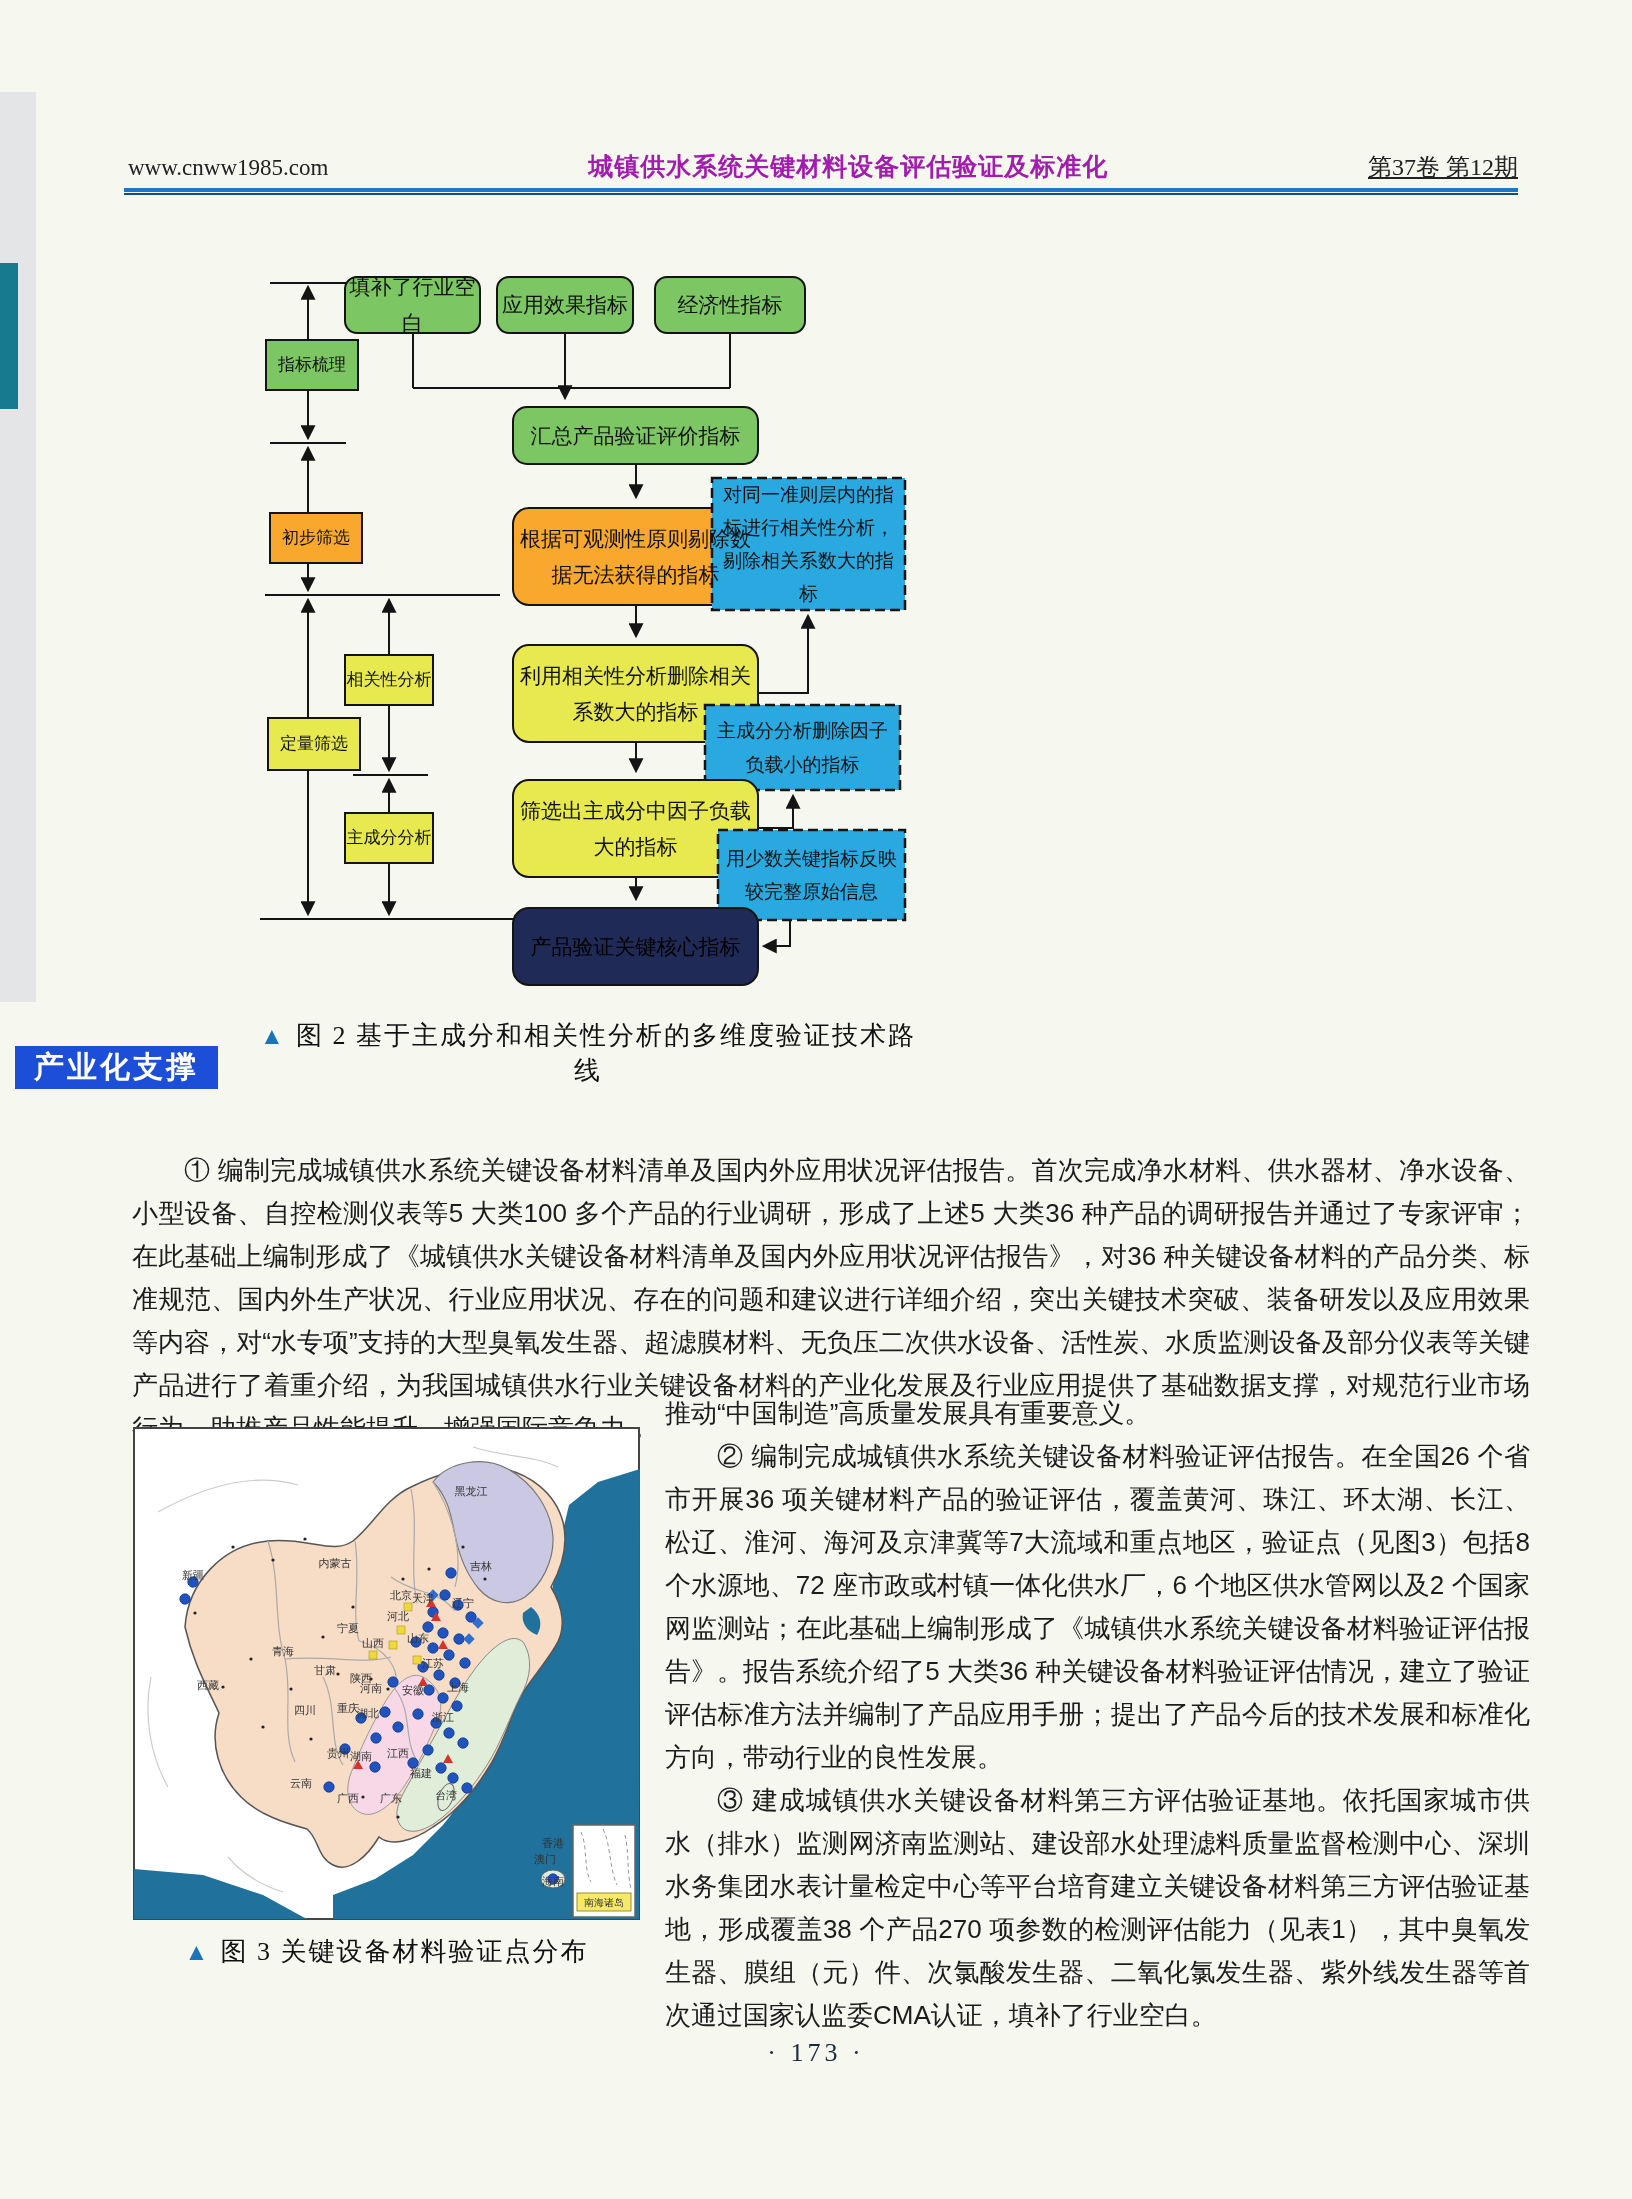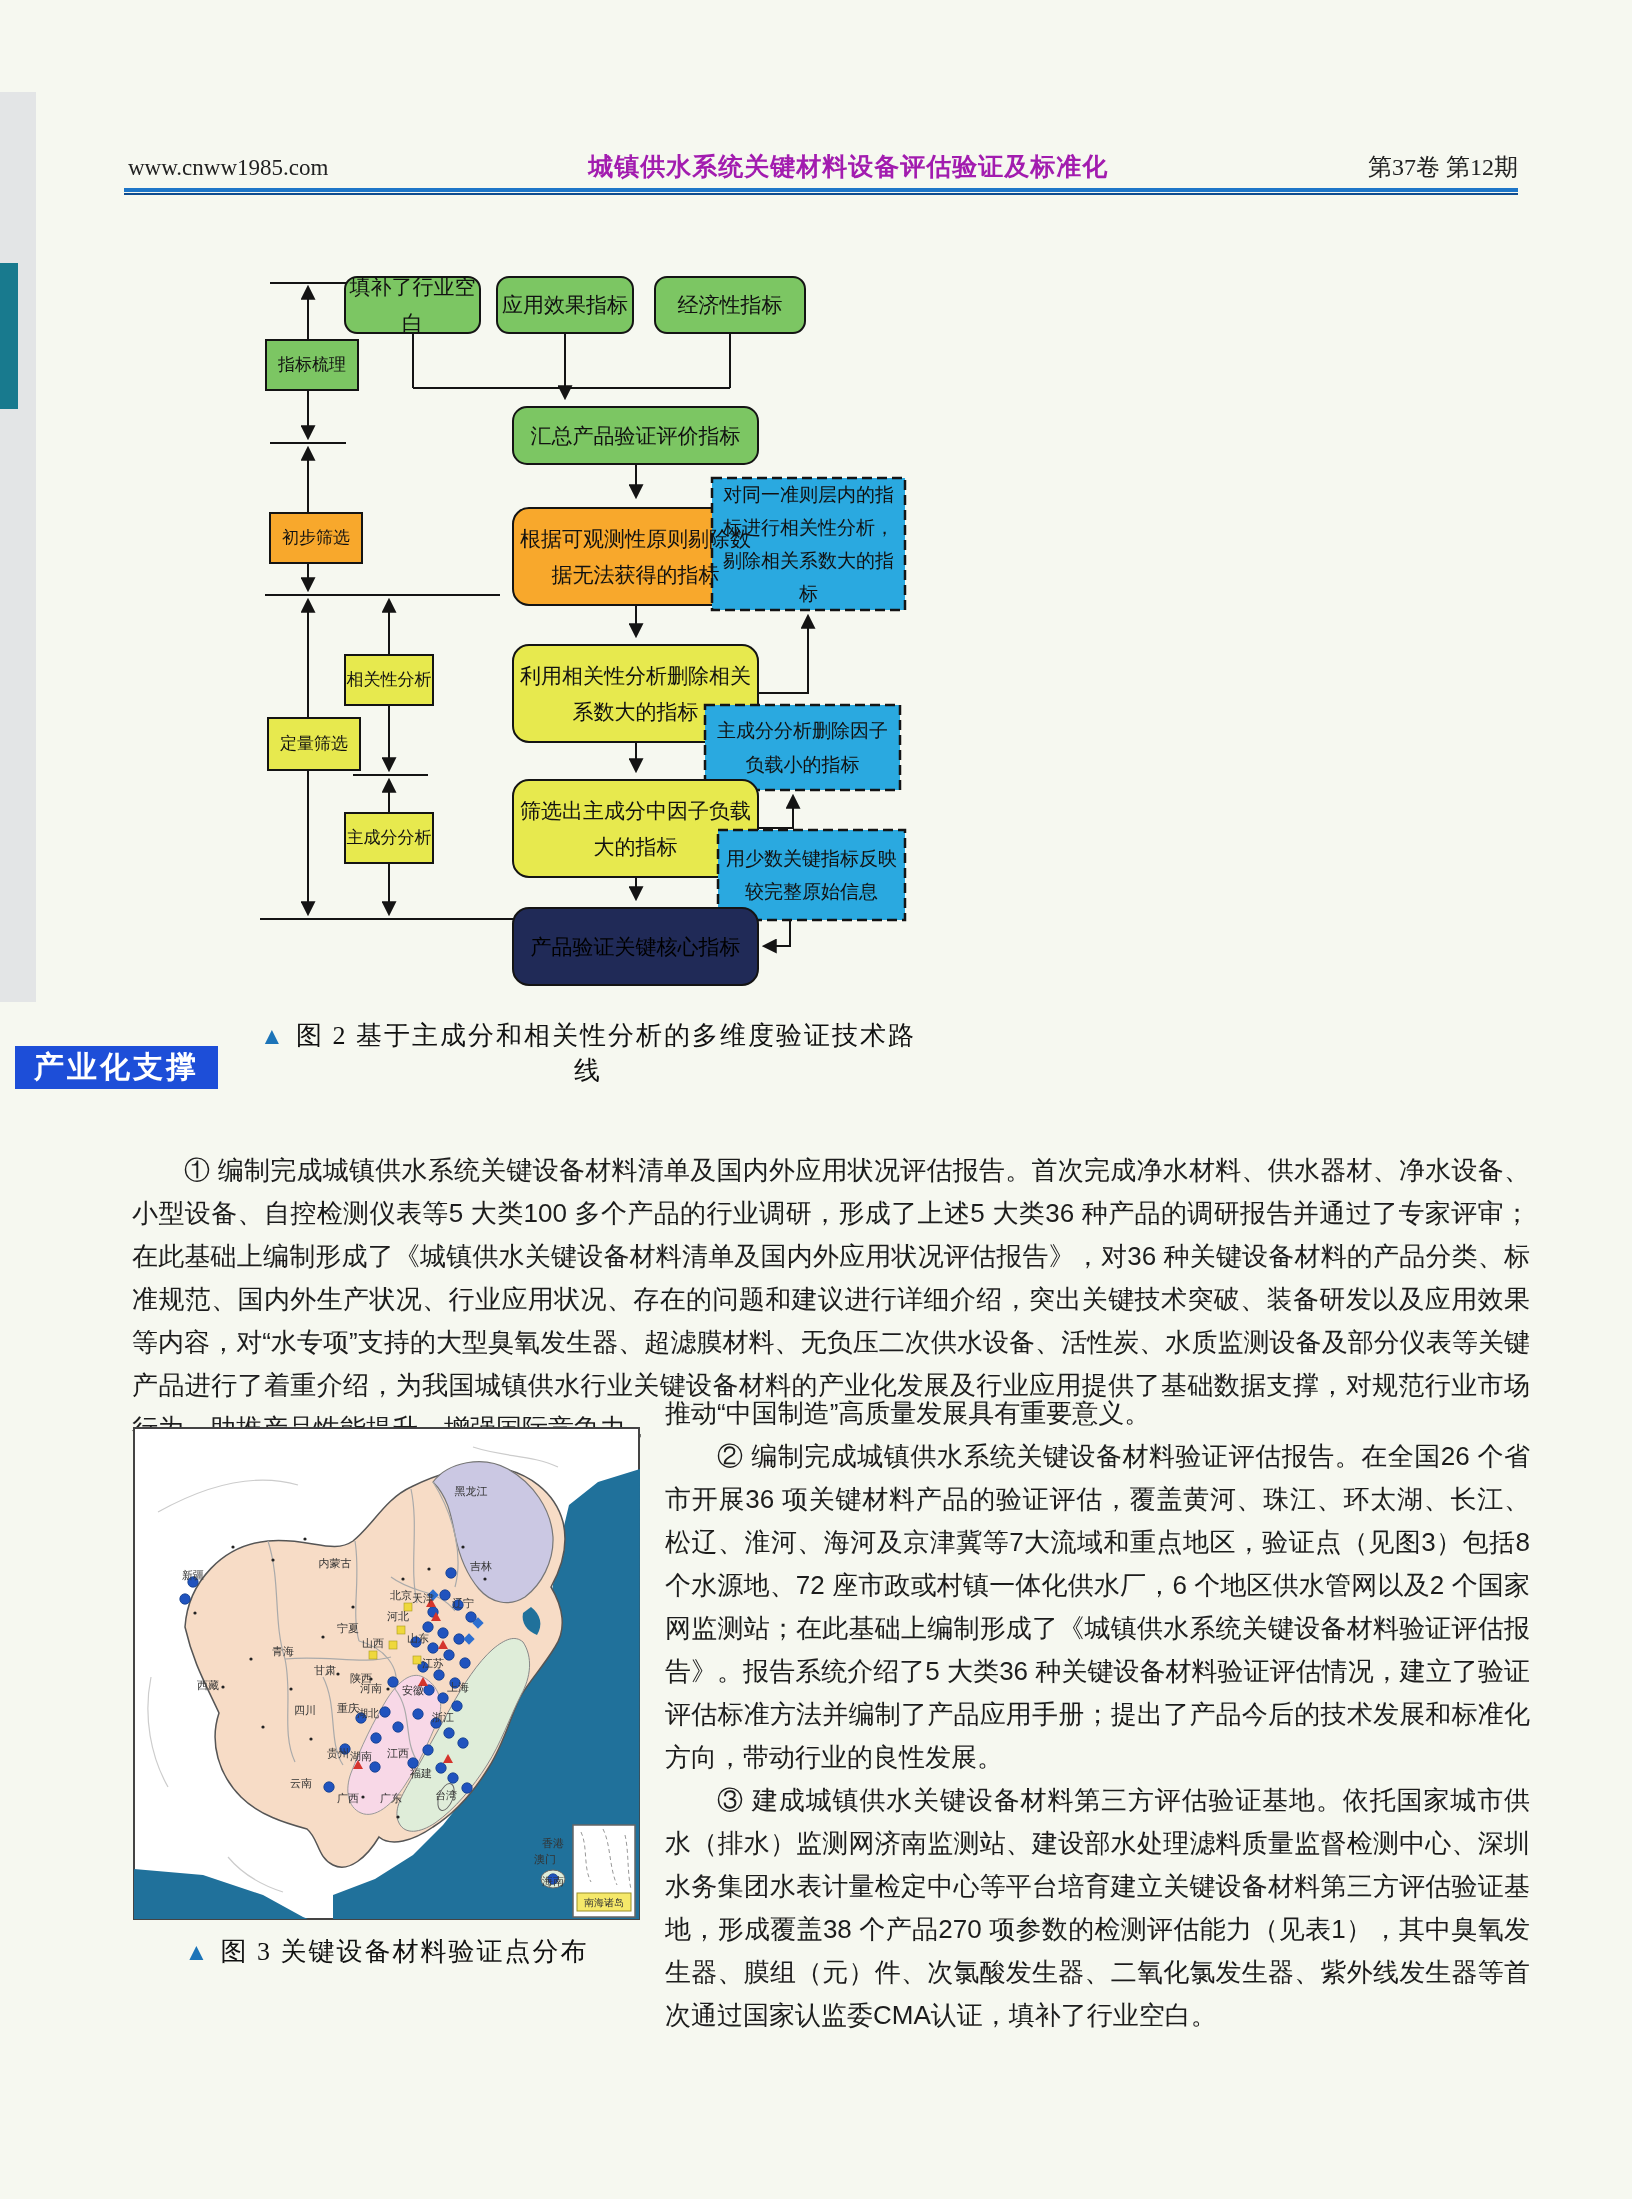--- a/index.html
+++ b/index.html
@@ -3,21 +3,21 @@
 <meta charset="utf-8">
 <style>
   html,body{margin:0;padding:0;}
   body{width:1632px;height:2199px;background:#F6F8F0;font-family:"Liberation Sans",sans-serif;overflow:hidden;}
   .page{position:relative;width:1304px;height:2199px;}
   .side-strip{position:absolute;left:0;top:92px;width:36px;height:910px;background:#E3E5E6;}
   .side-accent{position:absolute;left:0;top:263px;width:18px;height:146px;background:#187A8E;}
   .hdr{position:absolute;left:128px;top:150px;width:1390px;display:flex;justify-content:space-between;align-items:baseline;}
   .hdr-url{font-family:"Liberation Serif",serif;font-size:23px;color:#222;}
   .hdr-title{font-family:"Liberation Serif",serif;font-size:25px;font-weight:bold;color:#a21caf;letter-spacing:1px;}
-  .hdr-issue{font-family:"Liberation Serif",serif;font-size:24px;color:#222;}
+  .hdr-issue{font-family:"Liberation Serif",serif;font-size:24px;color:#222;text-decoration:underline;}
   .hdr-rule{position:absolute;left:124px;top:188px;width:1394px;}
   .rule-thick{height:4px;background:#1E76C8;}
   .rule-thin{height:2px;background:#0F4C8F;margin-top:1px;}
   .fig2{position:absolute;left:258px;top:245px;}
   .fig2 .box{stroke:#141414;stroke-width:2px;}
   .fig2 .dash{fill:#2AA9E0;stroke:#141414;stroke-width:2.5px;stroke-dasharray:10 5;}
   .fig2 line,.fig2 path.ln{stroke:#141414;stroke-width:2px;fill:none;}
   .fo{display:flex;align-items:center;justify-content:center;width:100%;height:100%;text-align:center;font-size:21px;line-height:1.7;color:#111;font-family:"Liberation Sans",sans-serif;}
   .fo-sm{font-size:17px;line-height:1.3;}
   .fo-d{font-size:19px;line-height:1.75;padding:0 6px;box-sizing:border-box;}
@@ -304,13 +304,14 @@
   <div class="fig-caption fig3-caption">
     <span class="cap-tri">▲</span><span>图 3 关键设备材料验证点分布</span>
   </div>
 
   <div class="rightcol">
     <div class="body-text"><span>推动“中国制造”高质量发展具有重要意义。</span></div>
     <div class="body-text indent"><span class="b">② 编制完成城镇供水系统关键设备材料验证评估报告。</span><span>在全国26 个省市开展36 项关键材料产品的验证评估，覆盖黄河、珠江、环太湖、长江、松辽、淮河、海河及京津冀等7大流域和重点地区，验证点（见图3）包括8 个水源地、72 座市政或村镇一体化供水厂，6 个地区供水管网以及2 个国家网监测站；在此基础上编制形成了《城镇供水系统关键设备材料验证评估报告》。报告系统介绍了5 大类36 种关键设备材料验证评估情况，建立了验证评估标准方法并编制了产品应用手册；提出了产品今后的技术发展和标准化方向，带动行业的良性发展。</span></div>
     <div class="body-text indent"><span class="b">③ 建成城镇供水关键设备材料第三方评估验证基地。</span><span>依托国家城市供水（排水）监测网济南监测站、建设部水处理滤料质量监督检测中心、深圳水务集团水表计量检定中心等平台培育建立关键设备材料第三方评估验证基地，形成覆盖38 个产品270 项参数的检测评估能力（见表1），其中臭氧发生器、膜组（元）件、次氯酸发生器、二氧化氯发生器、紫外线发生器等首次通过国家认监委CMA认证，填补了行业空白。</span></div>
   </div>
 
+  <div class="pageno">· 173 ·</div>
 </div>
 
 </body></html>

